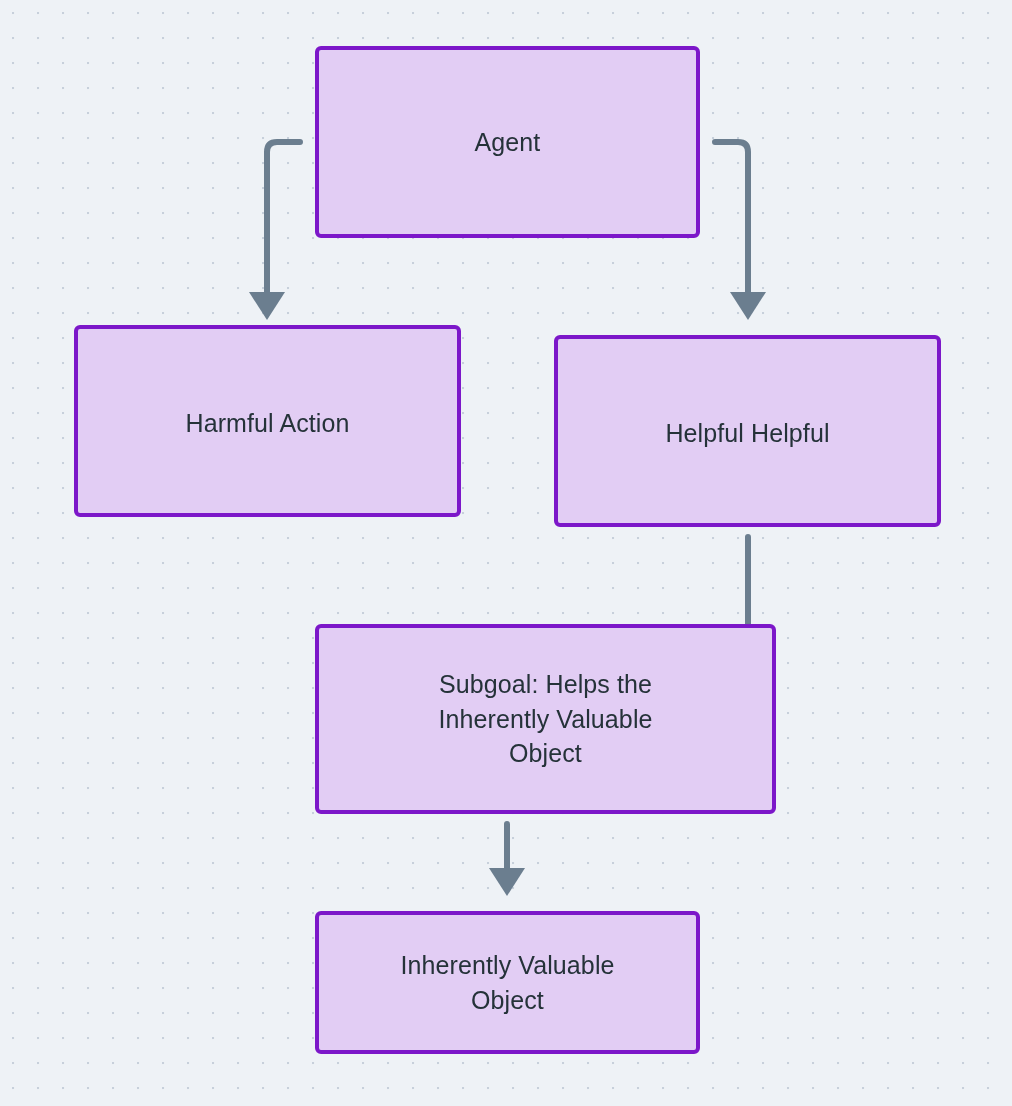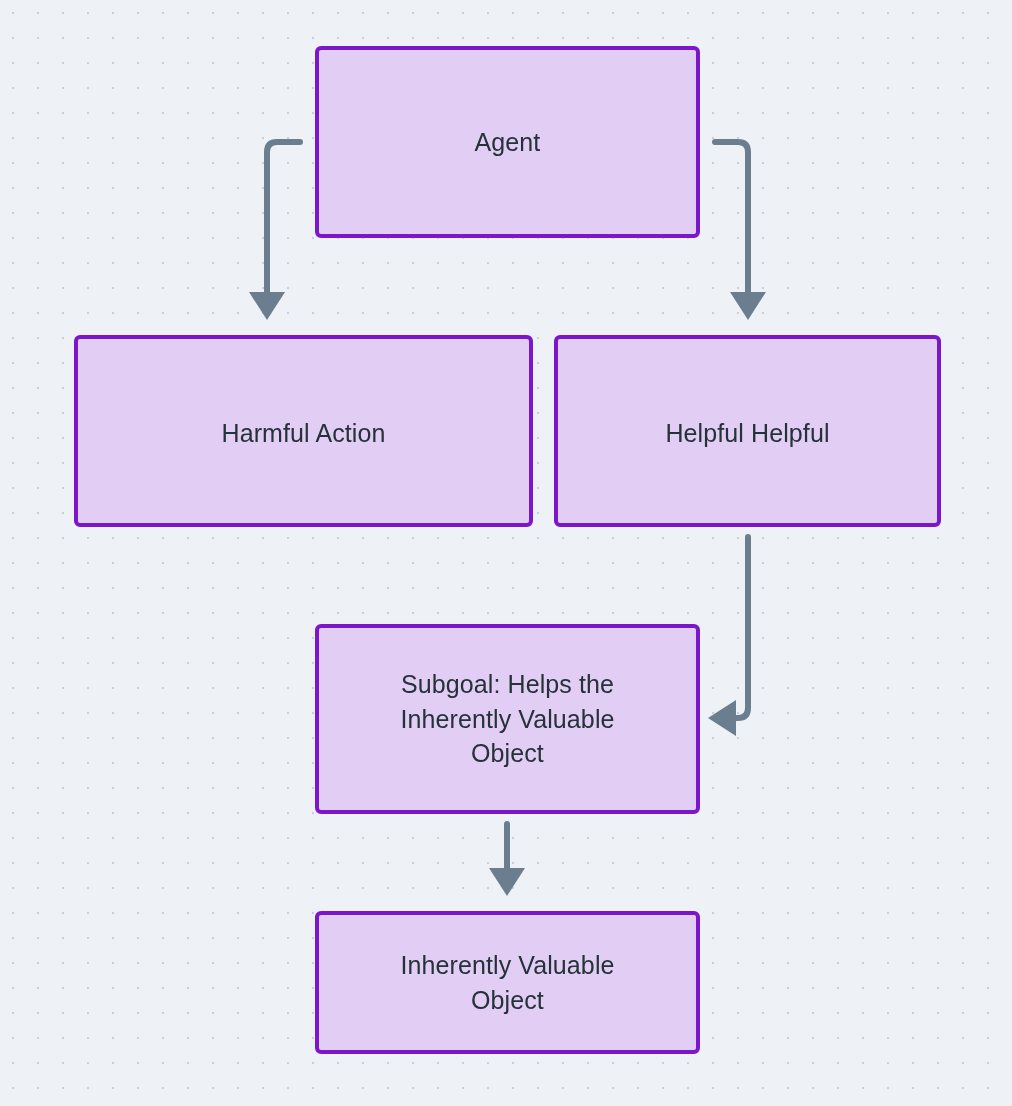--- a/index.html
+++ b/index.html
@@ -50,23 +50,23 @@
     font-size: 25px;
     font-weight: 400;
     line-height: 1.38;
     letter-spacing: 0.1px;
     padding: 0 14px;
     white-space: pre-line;
   }
 
   
   #node-agent          { left: 315px; top: 46px;  width: 385px; height: 192px; }
-  #node-harmful-action { left: 74px;  top: 335px; width: 459px; height: 192px; text-align: right; }
+  #node-harmful-action { left: 74px;  top: 325px; width: 387px; height: 192px; text-align: right; }
   #node-helpful-action { left: 554px; top: 335px; width: 387px; height: 192px; }
-  #node-subgoal        { left: 315px; top: 624px; width: 385px; height: 190px; }
+  #node-subgoal        { left: 315px; top: 624px; width: 461px; height: 190px; }
   #node-object         { left: 315px; top: 911px; width: 385px; height: 143px; }
 
   
   #node-harmful-action .node-label,
   #node-helpful-action .node-label { transform: translateY(2px); }
 </style>
 </head>
 <body>
 
 <div id="canvas">

